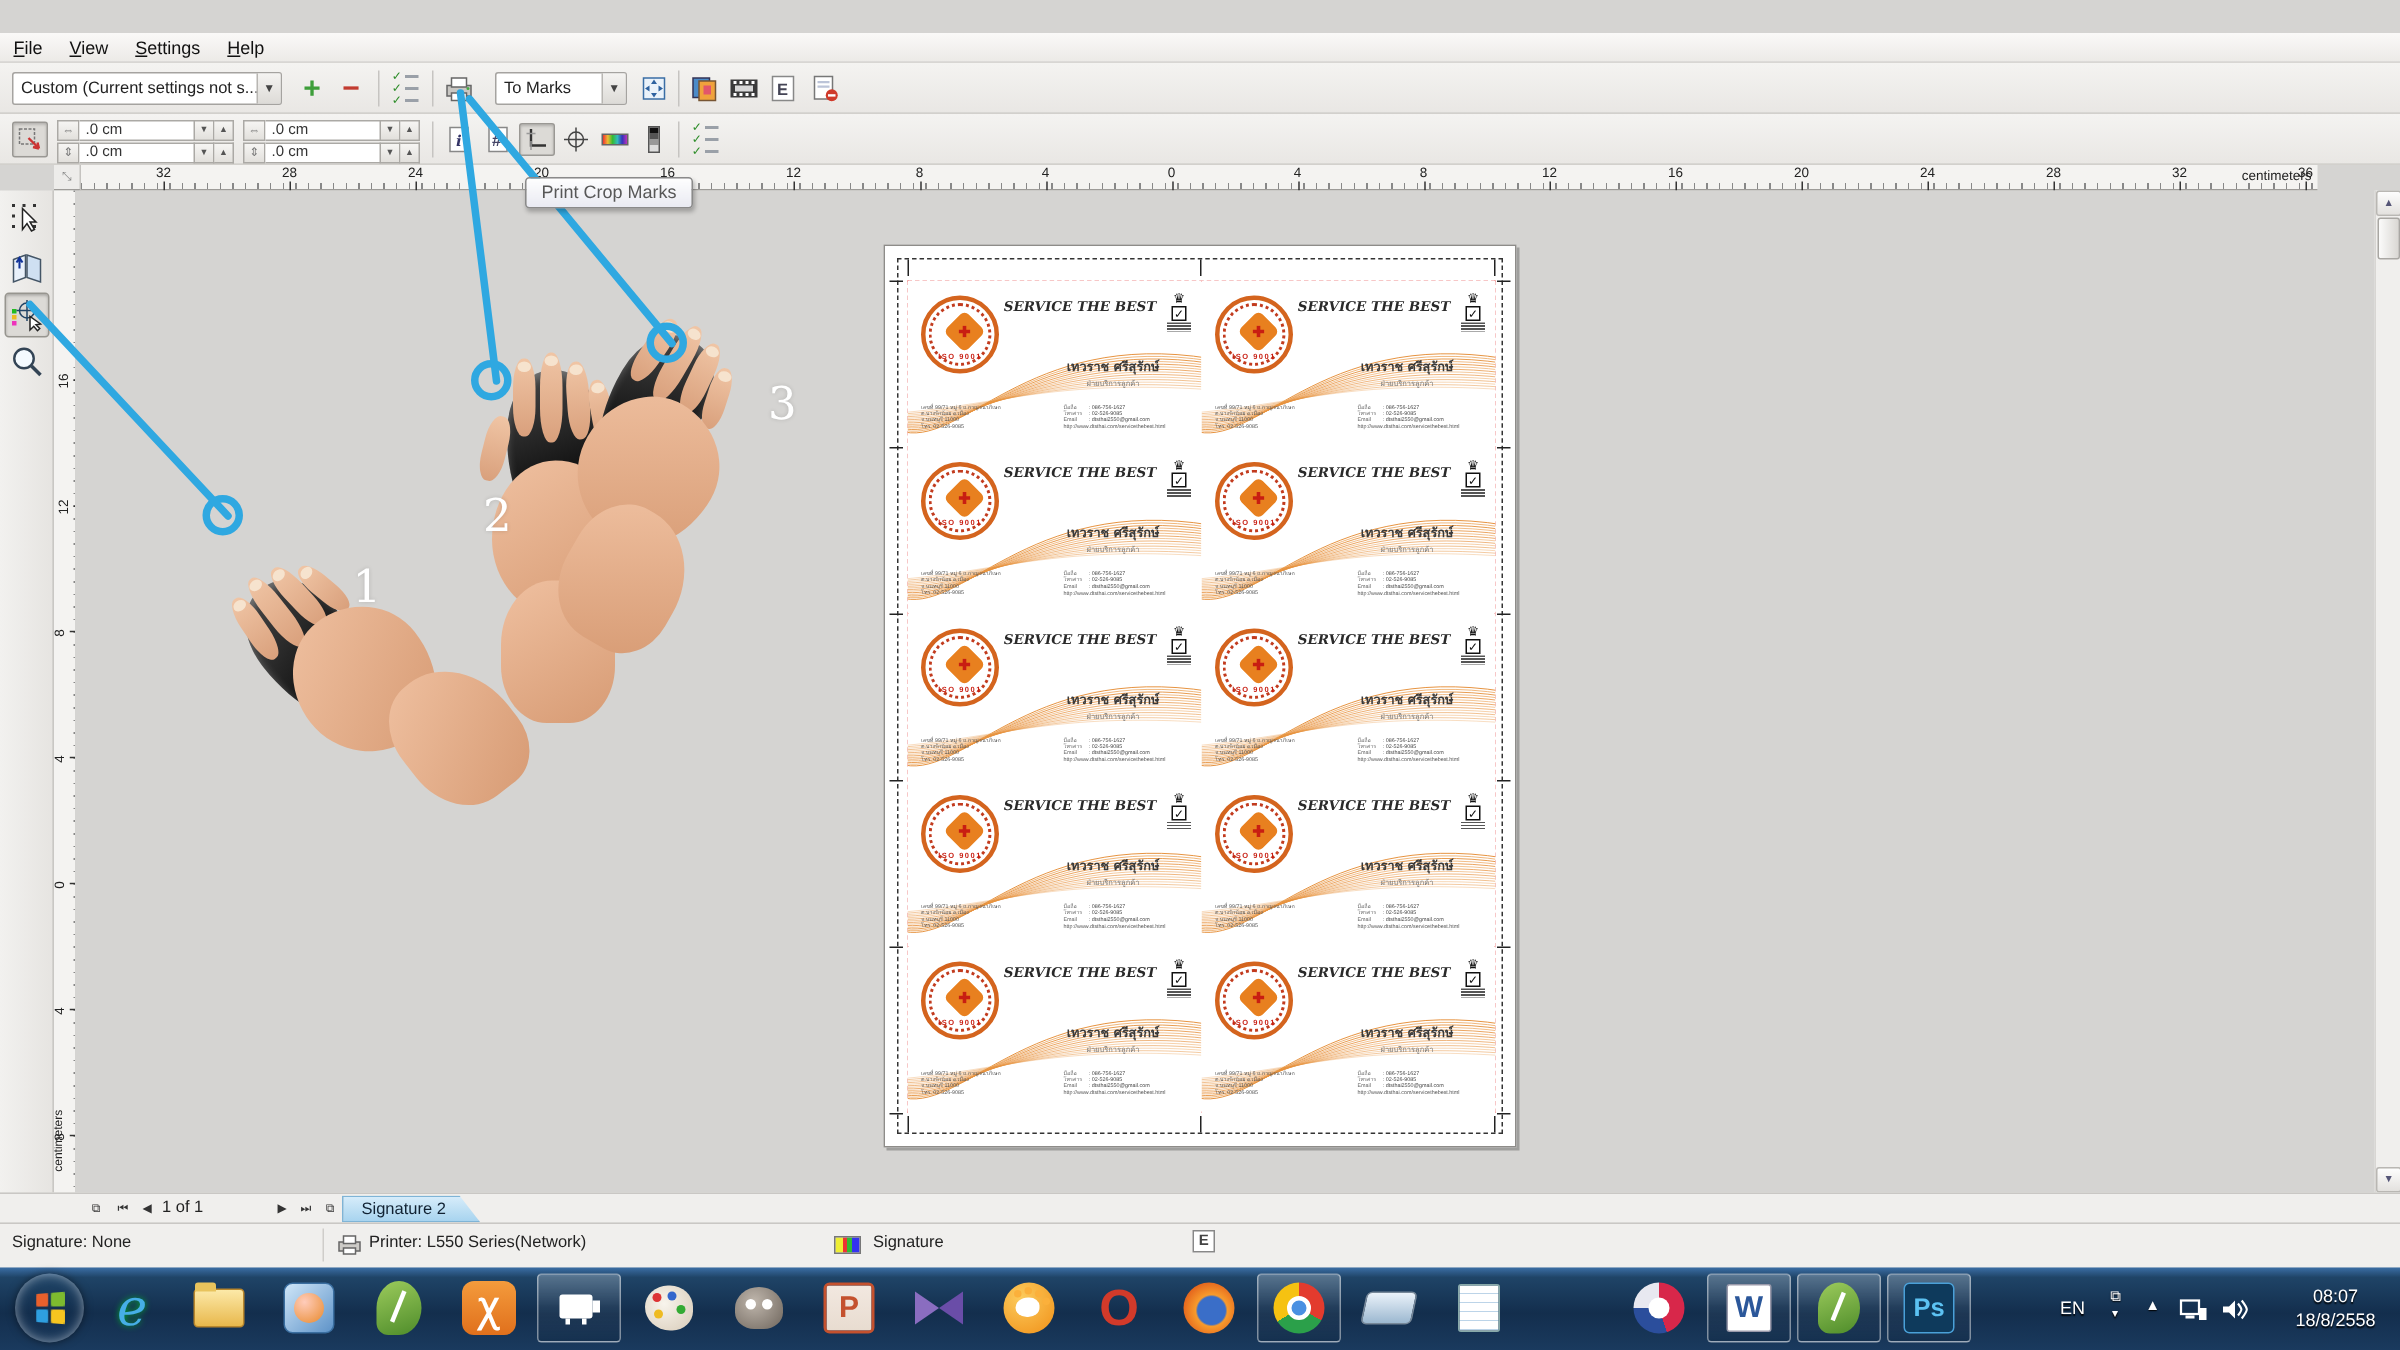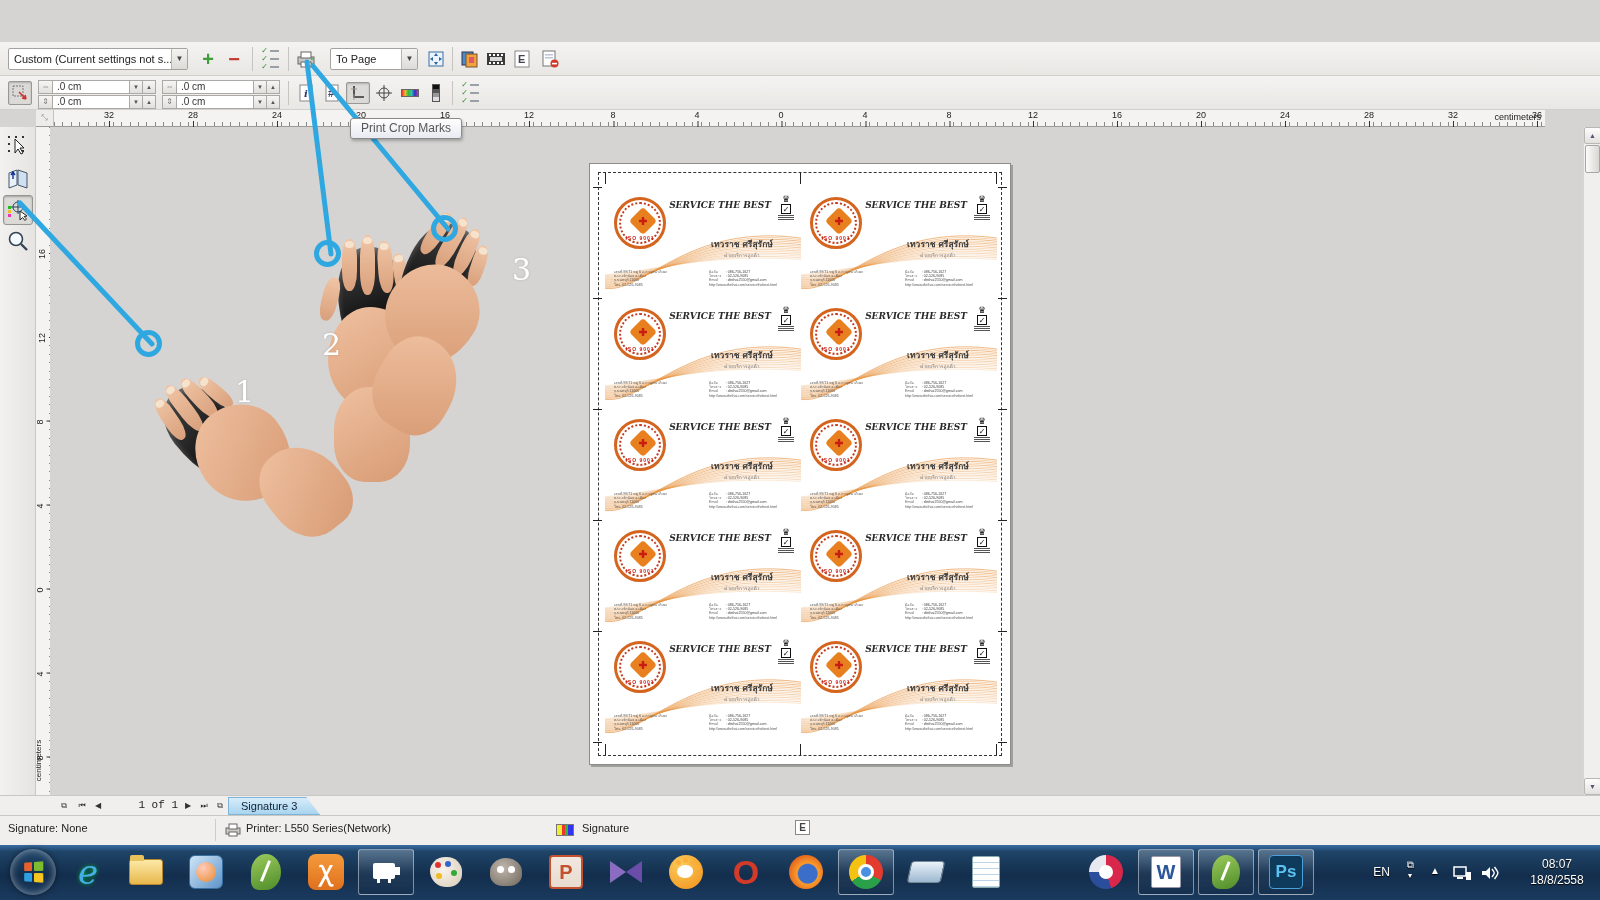--- a/index.html
+++ b/index.html
@@ -107,21 +107,21 @@
   .lines-overlay{position:absolute;left:0;top:0;width:1600px;height:900px;pointer-events:none;z-index:50;}
 
   
   .vscroll{position:absolute;right:0;top:127px;width:17px;height:668px;background:#F0EFED;border-left:1px solid #D8D6D3;}
   .scrollbtn{position:absolute;width:17px;height:17px;background:linear-gradient(180deg,#FDFDFD,#E3E1DE);border:1px solid #B9B7B3;border-radius:2px;font-size:7px;color:#557;text-align:center;line-height:15px;}
   .vthumb{position:absolute;left:1px;top:18px;width:15px;height:28px;background:linear-gradient(90deg,#FBFBFA,#D9D7D3);border:1px solid #A9A7A3;border-radius:2px;}
 
   
   .navrow{position:absolute;left:0;top:795px;width:1600px;height:20px;background:#F0EFED;border-top:1px solid #C9C7C4;font-size:11px;color:#222;}
   .navbtn{position:absolute;top:2px;width:16px;height:16px;text-align:center;font-size:8px;line-height:16px;color:#333;}
-  .pagecount{position:absolute;left:108px;top:3px;width:70px;text-align:right;font-family:Liberation Mono, monospace;}
+  .pagecount{position:absolute;left:108px;top:3px;width:70px;text-align:left;}
   .sigtab{position:absolute;left:228px;top:1px;height:18px;padding:0 22px 0 12px;background:linear-gradient(180deg,#D6ECFA,#A8D4EF);border:1px solid #7FB4D6;clip-path:polygon(0 0,calc(100% - 14px) 0,100% 100%,0 100%);font-size:11px;line-height:17px;color:#123;}
 
   
   .statusbar{position:absolute;left:0;top:815px;width:1600px;height:30px;background:#F0EFED;border-top:1px solid #C9C7C4;font-size:11px;color:#222;}
   .statustext{position:absolute;top:6px;}
   .ssep{position:absolute;top:3px;width:1px;height:22px;background:#CFCDCA;}
   .ebox{position:absolute;left:795px;top:4px;width:15px;height:15px;border:1px solid #888;background:#fff;font-size:10px;font-weight:bold;text-align:center;line-height:13px;color:#444;}
 
   
   .taskbar{position:absolute;left:0;top:845px;width:1600px;height:55px;background:linear-gradient(180deg,#3B6EA5 0%,#1F4467 12%,#132E4D 55%,#1A3A5E 100%);}
@@ -133,20 +133,26 @@
   .tray{position:absolute;right:0;top:0;height:55px;color:#fff;}
   .traytxt{position:absolute;font-size:12px;color:#fff;text-shadow:0 1px 1px #000;}
   .clock{position:absolute;right:8px;top:11px;width:70px;text-align:center;font-size:12px;line-height:16px;color:#fff;text-shadow:0 1px 1px #000;}
 </style>
 </head>
 <body>
 
 <div class="screen">
 
 
+  <div class="menubar">
+    <span class="menu-item"><u>F</u>ile</span>
+    <span class="menu-item"><u>V</u>iew</span>
+    <span class="menu-item"><u>S</u>ettings</span>
+    <span class="menu-item"><u>H</u>elp</span>
+  </div>
 
   <div class="toolbar tb1">
     <div class="combo" style="left:8px;width:180px;">
       <span class="cvalue">Custom (Current settings not s...</span>
       <span class="carrow">▼</span>
     </div>
     <div class="tbtn" style="left:196px;">
         <span class="plus">+</span>
       </div>
     <div class="tbtn" style="left:222px;">
@@ -172,21 +178,21 @@
     <div class="tbsep" style="left:288px;"></div>
     <div class="tbtn" style="left:294px;">
       <svg width="20" height="18" viewBox="0 0 20 18">
         <rect x="2" y="7" width="16" height="7" fill="#C9C7C3" stroke="#666"></rect>
         <rect x="5" y="2" width="10" height="6" fill="#fff" stroke="#666"></rect>
         <rect x="5" y="12" width="10" height="5" fill="#fff" stroke="#666"></rect>
         <circle cx="16" cy="9" r="1" fill="#4a4"></circle>
       </svg>
     </div>
     <div class="combo" style="left:330px;width:88px;">
-      <span class="cvalue">To Page</span>
+      <span class="cvalue">To Marks</span>
       <span class="carrow">▼</span>
     </div>
     <div class="tbtn" style="left:424px;">
       <svg width="18" height="18" viewBox="0 0 18 18">
         <rect x="2" y="2" width="14" height="14" fill="#EAF2FA" stroke="#3A6EA5"></rect>
         <path d="M9 3 L11 6 L7 6 Z M9 15 L7 12 L11 12 Z M3 9 L6 7 L6 11 Z M15 9 L12 11 L12 7 Z" fill="#2E62A0"></path>
       </svg>
     </div>
     <div class="tbsep" style="left:452px;"></div>
     <div class="tbtn" style="left:458px;">
@@ -940,21 +946,21 @@
   </div>
 
   <div class="navrow">
     <div class="navbtn" style="left:56px;">⧉</div>
     <div class="navbtn" style="left:74px;">⏮</div>
     <div class="navbtn" style="left:90px;">◀</div>
     <div class="pagecount">1 of 1</div>
     <div class="navbtn" style="left:180px;">▶</div>
     <div class="navbtn" style="left:196px;">⏭</div>
     <div class="navbtn" style="left:212px;">⧉</div>
-    <div class="sigtab">Signature 3</div>
+    <div class="sigtab">Signature 2</div>
 
   </div>
 
   <div class="statusbar">
     <span class="statustext" style="left:8px;">Signature: None</span>
     <span class="ssep" style="left:215px;"></span>
     <svg width="16" height="14" viewBox="0 0 16 14" style="position:absolute;left:225px;top:7px;">
       <rect x="1" y="5" width="14" height="6" fill="#CDCBC7" stroke="#666"></rect>
       <rect x="4" y="1" width="8" height="5" fill="#fff" stroke="#666"></rect>
       <rect x="4" y="9" width="8" height="4" fill="#fff" stroke="#666"></rect>

